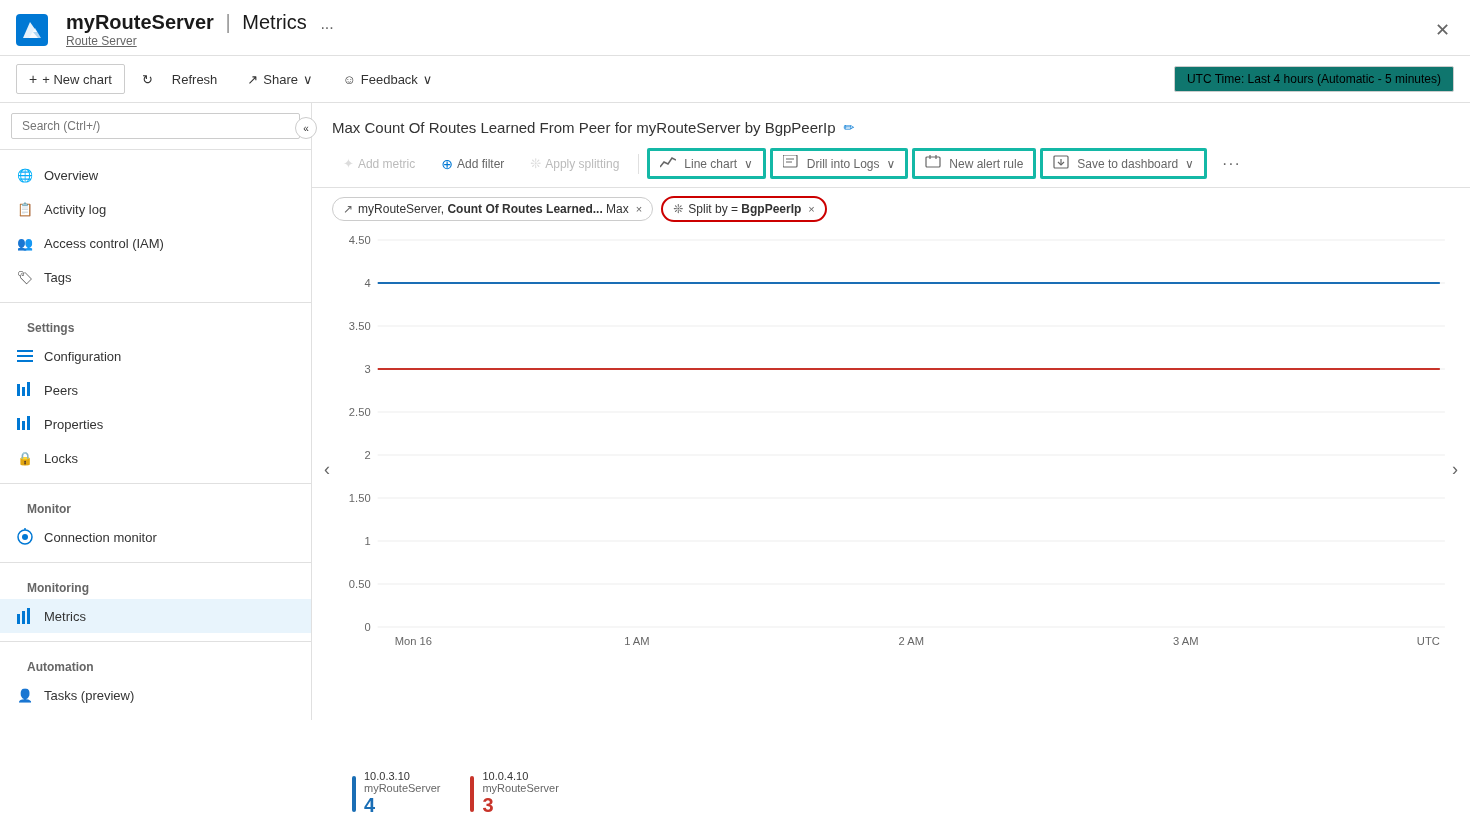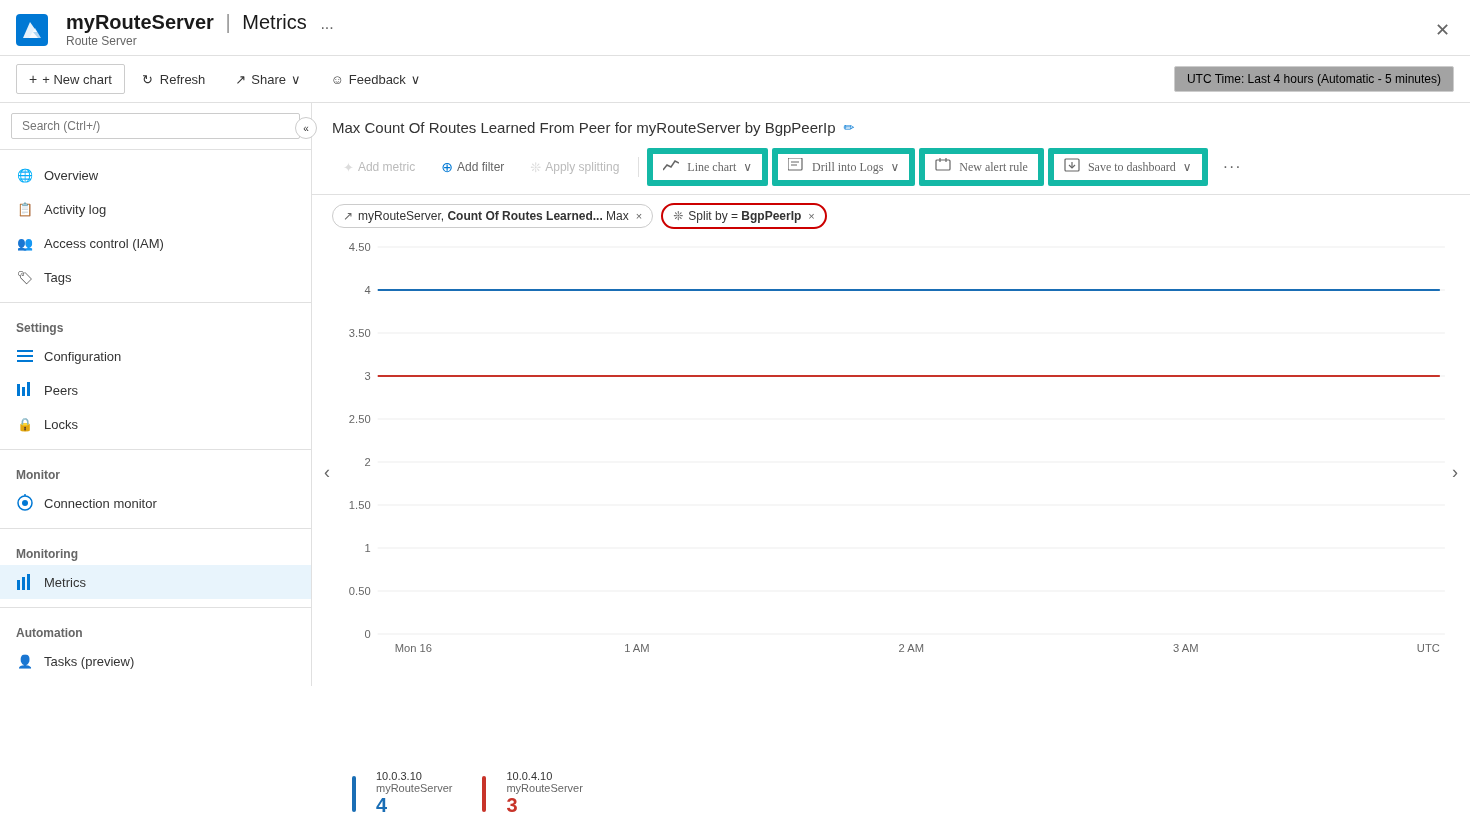--- a/index.html
+++ b/index.html
@@ -17,55 +17,55 @@
     
     .sidebar { width: 312px; min-width: 312px; border-right: 1px solid #e0e0e0; display: flex; flex-direction: column; overflow-y: auto; }
     .sidebar-search { padding: 10px 11px; border-bottom: 1px solid #e0e0e0; }
     .sidebar-search input { width: 100%; padding: 5px 10px; border: 1px solid #ccc; border-radius: 2px; font-size: 12px; }
     .sidebar-collapse { position: absolute; left: 295px; top: 90px; background: white; border: 1px solid #ccc; border-radius: 50%; width: 22px; height: 22px; display: flex; align-items: center; justify-content: center; cursor: pointer; z-index: 10; font-size: 11px; }
     .sidebar-nav { flex: 1; padding: 8px 0; }
     .nav-item { display: flex; align-items: center; gap: 10px; padding: 8px 16px; cursor: pointer; color: #333; font-size: 13px; }
     .nav-item.active { background: #e8f4fc; }
     .nav-item .nav-icon { width: 18px; height: 18px; display: flex; align-items: center; justify-content: center; flex-shrink: 0; }
     .section-divider { border: none; border-top: 1px solid #e0e0e0; margin: 8px 0; }
-    .section-label { padding: 10px 16px 4px; font-size: 12px; font-weight: 600; color: #666; text-transform: none; }
+    .section-label { padding: 10px 16px 4px; font-size: 12px; font-weight: 600; color: #666; text-transform: none; margin-left: 11px; }
 
     
     .toolbar { display: flex; align-items: center; padding: 8px 16px; border-bottom: 1px solid #e0e0e0; gap: 4px; }
     .toolbar-btn { display: flex; align-items: center; gap: 5px; padding: 6px 12px; background: none; border: 1px solid transparent; border-radius: 2px; cursor: pointer; font-size: 13px; color: #333; }
     .toolbar-btn.primary { border-color: #ccc; }
     .toolbar-spacer { flex: 1; }
-    .time-selector { padding: 5px 12px; border: 1px solid #ccc; border-radius: 2px; font-size: 12px; background: #a3a3a3; cursor: pointer; }
+    .time-selector { padding: 5px 12px; border: 1px solid #ccc; border-radius: 2px; font-size: 12px; background: #0f766e; cursor: pointer; }
 
     
     .content { flex: 1; display: flex; flex-direction: column; overflow: hidden; }
     .chart-title-area { padding: 16px 20px 8px; display: flex; align-items: center; gap: 8px; }
     .chart-title { font-size: 15px; font-weight: 400; color: #333; }
     .edit-icon { color: #0078d4; cursor: pointer; }
 
     
     .metrics-toolbar { display: flex; align-items: center; padding: 4px 20px 8px; gap: 4px; border-bottom: 1px solid #e0e0e0; }
     .metric-btn { display: flex; align-items: center; gap: 4px; padding: 4px 10px; background: none; border: 1px solid transparent; border-radius: 2px; cursor: pointer; font-size: 12px; color: #666; }
     .metric-btn.disabled { color: #bbb; cursor: default; }
     .metric-separator { width: 1px; height: 20px; background: #e0e0e0; margin: 0 4px; }
-    .metric-btn.with-border { border: 6px solid #14b8a6; border-radius: 2px; font-family: Liberation Serif, serif; }
+    .metric-btn.with-border { border: 3px solid #14b8a6; border-radius: 2px; }
 
     
     .filter-bar { display: flex; align-items: center; padding: 8px 20px; gap: 8px; }
     .filter-chip { display: flex; align-items: center; gap: 5px; padding: 4px 10px; border: 1px solid #ccc; border-radius: 16px; font-size: 12px; background: white; cursor: pointer; }
     .filter-chip .chip-close { color: #666; cursor: pointer; margin-left: 2px; font-size: 11px; }
     .split-chip { display: flex; align-items: center; gap: 5px; padding: 4px 10px; border: 2px solid #c00; border-radius: 16px; font-size: 12px; background: white; cursor: pointer; }
     .split-chip .chip-close { color: #666; cursor: pointer; margin-left: 2px; font-size: 11px; }
 
     
     .chart-area { flex: 1; position: relative; padding: 0 20px; display: flex; flex-direction: column; }
 
     
     .chart-legend { display: flex; gap: 30px; padding: 10px 20px; }
-    .legend-item { display: flex; align-items: center; gap: 20px; }
+    .legend-item { display: flex; align-items: center; gap: 8px; }
     .legend-color { width: 4px; height: 36px; border-radius: 2px; }
     .legend-info { display: flex; flex-direction: column; }
     .legend-label { font-size: 11px; color: #333; font-weight: 500; }
     .legend-sub { font-size: 11px; color: #666; }
     .legend-value { font-size: 20px; font-weight: 700; color: #333; }
 
     
     .chart-nav-left { position: absolute; left: 0; top: 50%; transform: translateY(-50%); background: none; border: none; font-size: 18px; color: #666; cursor: pointer; z-index: 5; }
     .chart-nav-right { position: absolute; right: 0; top: 50%; transform: translateY(-50%); background: none; border: none; font-size: 18px; color: #666; cursor: pointer; z-index: 5; }
 
@@ -81,34 +81,34 @@
     <svg class="header-logo" viewBox="0 0 32 32" xmlns="http://www.w3.org/2000/svg">
       <rect width="32" height="32" rx="4" fill="#0078d4"></rect>
       <path d="M7 24 L14 8 L21 18 L17 18 L22 24Z" fill="white" opacity="0.9"></path>
       <path d="M13 24 L19 14 L25 24Z" fill="white" opacity="0.7"></path>
     </svg>
     <div>
       <span style="font-size:20px;font-weight:600;color:#1a1a1a;">myRouteServer</span>
       <span style="font-size:20px;color:#999;margin:0 8px;">|</span>
       <span style="font-size:20px;color:#1a1a1a;">Metrics</span>
       <span style="color:#666;font-size:16px;margin-left:10px;cursor:pointer;">...</span>
-      <div style="font-size:12px;color:#666;margin-top:0;">Route Server</div>
+      <div style="font-size:12px;color:#666;margin-top:0;text-decoration:underline;">Route Server</div>
     </div>
   </div>
   <button class="header-close">✕</button>
 </div>
 
 <div class="toolbar">
   <button class="toolbar-btn primary">
     <span style="font-size:14px;">+</span>
     <span>+ New chart</span>
   </button>
   <button class="toolbar-btn">
     <span>↻</span>
-    <span style="margin-left:2px;">Refresh</span>
+    <span style="margin-left:14px;">Refresh</span>
   </button>
   <button class="toolbar-btn">
     <span>↗</span>
     <span>Share</span>
     <span>∨</span>
   </button>
   <button class="toolbar-btn">
     <span>☺</span>
     <span>Feedback</span>
     <span>∨</span>
@@ -160,20 +160,30 @@
           <span class="nav-icon">
             <svg width="16" height="16" viewBox="0 0 16 16">
                 <rect x="0" y="2" width="3" height="12" fill="#0078d4"></rect>
                 <rect x="5" y="5" width="3" height="9" fill="#0078d4"></rect>
                 <rect x="10" y="0" width="3" height="14" fill="#0078d4"></rect>
               </svg>
           </span>
           <span>Peers</span>
         </div>
         <div class="nav-item">
+          <span class="nav-icon">
+            <svg width="16" height="16" viewBox="0 0 16 16">
+                <rect x="0" y="2" width="3" height="12" fill="#0078d4"></rect>
+                <rect x="5" y="5" width="3" height="9" fill="#0078d4"></rect>
+                <rect x="10" y="0" width="3" height="14" fill="#0078d4"></rect>
+              </svg>
+          </span>
+          <span>Properties</span>
+        </div>
+        <div class="nav-item">
           <span class="nav-icon">🔒</span>
           <span>Locks</span>
         </div>
 
         <hr class="section-divider">
         <div class="section-label">Monitor</div>
         <div class="nav-item">
           <span class="nav-icon">
             <svg width="18" height="18" viewBox="0 0 18 18">
               <circle cx="9" cy="9" r="7" fill="none" stroke="#0078d4" stroke-width="1.5"></circle>

